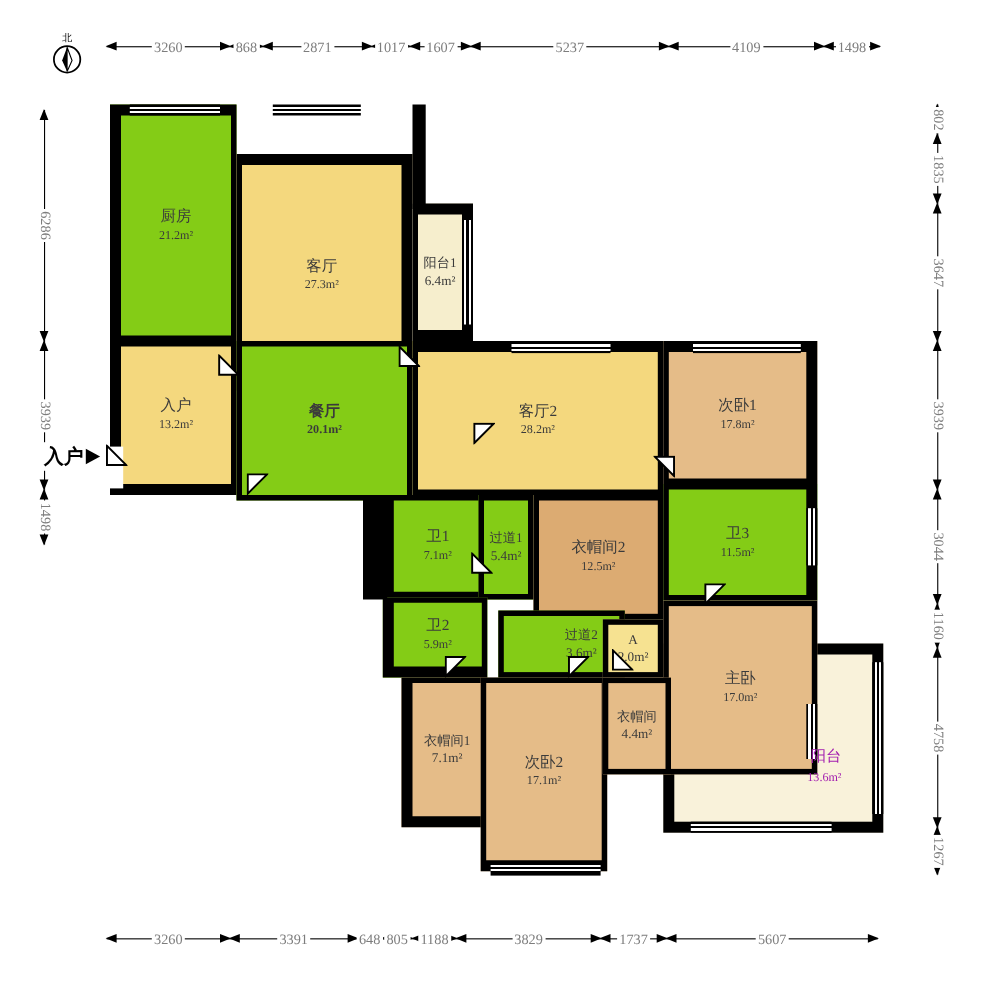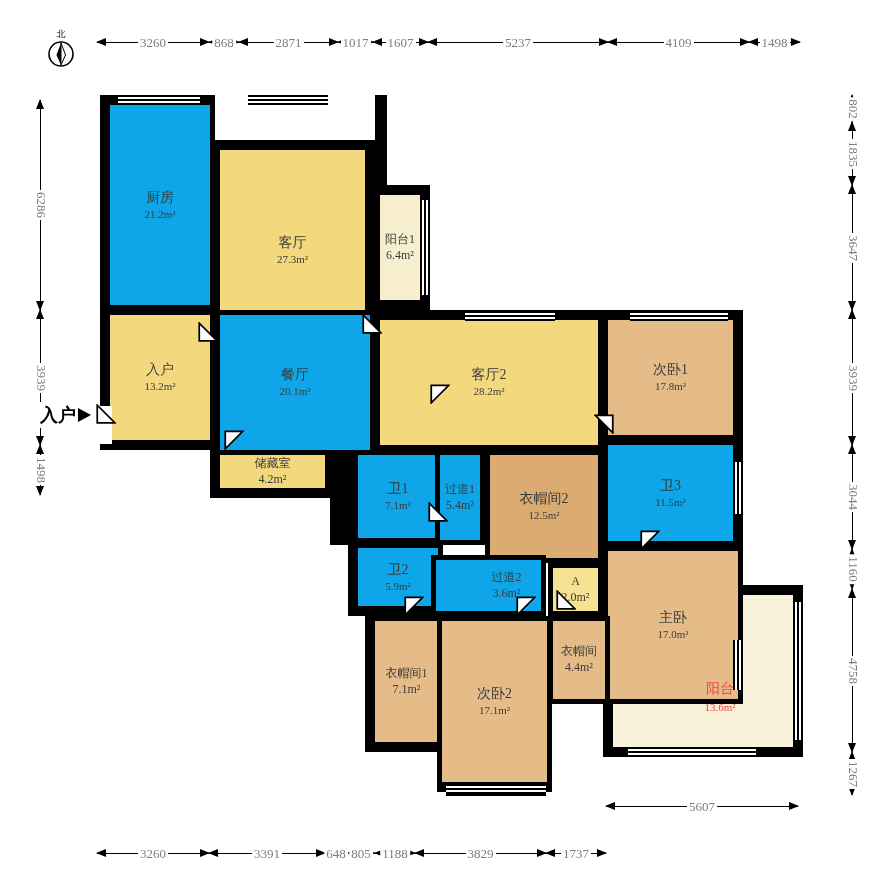--- a/index.html
+++ b/index.html
@@ -6,21 +6,21 @@
   #canvas{position:relative;width:893px;height:893px;background:#fff;overflow:hidden;
           font-family:"Liberation Serif","DejaVu Serif",serif;}
   
   .room{position:absolute;box-sizing:border-box;border:5px solid #000;
         display:flex;flex-direction:column;align-items:center;justify-content:center;
         text-align:center;color:#3b3b3b;line-height:1.3;}
   .rname{font-size:14px;}
   .rarea{font-size:11px;}
   .small .rname,.small .rarea{font-size:12px;}
   .c-yellow{background:#f4d87e;}
-  .c-gray{background:#0ea5e9;}
+  .c-gray{background:#84cc16;}
   .c-wood{background:#e5bc88;}
   .c-wood2{background:#dcab72;}
   .c-cream{background:#f6eecd;}
   .c-cream2{background:#f9f2da;}
   .c-hl{background:#f6e291;}
   .wall{position:absolute;background:#000;}
   
   .win{position:absolute;}
   .win.h{background:linear-gradient(to bottom,#000 0 2px,#fff 2px 4px,#000 4px 6px,#fff 6px 8px,#000 8px 10px);}
   .win.v{background:linear-gradient(to right,#000 0 2px,#fff 2px 4px,#000 4px 6px,#fff 6px 8px,#000 8px 10px);}
@@ -41,21 +41,21 @@
           background:#fff;color:#7d7d7d;font-size:13px;padding:0 2px;white-space:nowrap;z-index:3;}
   .dlabel.vert{transform:translate(-50%,-50%) rotate(90deg);}
   
   #compass{position:absolute;left:44px;top:30px;width:34px;text-align:center;color:#000;}
   #compass .north{font-size:9px;display:block;line-height:1;}
   
   #entrance{position:absolute;left:40px;top:402px;display:flex;align-items:center;
             font-weight:bold;font-size:18px;color:#000;background:#fff;padding:1px 0;z-index:4;}
   #entrance .ent-arrow{width:0;height:0;margin-left:2px;
             border-top:7px solid transparent;border-bottom:7px solid transparent;border-left:13px solid #000;}
-  .lbl-abs{position:absolute;text-align:center;color:#ef4444;font-size:14px;line-height:1.3;z-index:2;}
+  .lbl-abs{position:absolute;text-align:right;color:#a21caf;font-size:14px;line-height:1.3;z-index:2;}
 </style>
 </head>
 <body>
 
 <div id="canvas">
 
   <div id="compass">
     <span class="north">北</span>
     <svg width="30" height="30" viewBox="0 0 30 30">
       <circle cx="15" cy="15" r="12" fill="none" stroke="#000" stroke-width="1.6"></circle>
@@ -88,39 +88,35 @@
   <div class="room c-cream small" style="left:375px;top:185px;width:55px;height:125px;border-width:10px 10px 10px 5px;">
     <span class="rname">阳台1</span>
     <span class="rarea">6.4m²</span>
   </div>
 
   <div class="room c-yellow" style="left:100px;top:310px;width:115px;height:140px;border-width:5px 5px 10px 10px;">
     <span class="rname">入户</span>
     <span class="rarea">13.2m²</span>
   </div>
 
-  <div class="room c-gray" style="left:215px;top:310px;width:160px;height:145px;">
+  <div class="room c-gray" style="left:215px;top:310px;width:160px;height:145px;font-weight:bold;">
     <span class="rname">餐厅</span>
     <span class="rarea">20.1m²</span>
   </div>
 
   <div class="room c-yellow" style="left:375px;top:310px;width:228px;height:140px;border-width:10px 5px 5px 5px;">
     <span class="rname">客厅2</span>
     <span class="rarea">28.2m²</span>
   </div>
 
   <div class="room c-wood" style="left:603px;top:310px;width:140px;height:130px;border-width:10px 10px 5px 5px;">
     <span class="rname">次卧1</span>
     <span class="rarea">17.8m²</span>
   </div>
 
-  <div class="room c-yellow small" style="left:210px;top:450px;width:125px;height:48px;border-width:5px 10px 10px 10px;">
-    <span class="rname">储藏室</span>
-    <span class="rarea">4.2m²</span>
-  </div>
 
   <div class="room c-gray" style="left:348px;top:450px;width:95px;height:93px;border-width:5px 5px 5px 10px;font-family:Liberation Serif, serif;">
     <span class="rname">卫1</span>
     <span class="rarea">7.1m²</span>
   </div>
 
   <div class="room c-gray small" style="left:435px;top:450px;width:50px;height:95px;text-align:right;">
     <span class="rname">过道1</span>
     <span class="rarea">5.4m²</span>
   </div>
@@ -133,21 +129,21 @@
   <div class="room c-gray" style="left:603px;top:440px;width:140px;height:106px;border-width:5px 10px 5px 5px;text-align:right;">
     <span class="rname">卫3</span>
     <span class="rarea">11.5m²</span>
   </div>
 
   <div class="room c-gray" style="left:348px;top:543px;width:95px;height:73px;border-width:5px 5px 10px 10px;">
     <span class="rname">卫2</span>
     <span class="rarea">5.9m²</span>
   </div>
 
-  <div class="room c-gray small" style="left:431px;top:555px;width:115px;height:61px;padding-left:36px;">
+  <div class="room c-gray small" style="left:453px;top:555px;width:115px;height:61px;padding-left:36px;">
     <span class="rname">过道2</span>
     <span class="rarea">3.6m²</span>
   </div>
 
   <div class="room c-hl small" style="left:548px;top:563px;width:55px;height:53px;">
     <span class="rname">A</span>
     <span class="rarea">2.0m²</span>
   </div>
 
   <div class="room c-wood" style="left:603px;top:546px;width:140px;height:158px;">
@@ -311,21 +307,21 @@
   <div class="dim h" style="left:415px;top:853px;width:131px;">
       <span class="arr ahl"></span>
       <span class="arr ahr"></span>
       <span class="dlabel">3829</span>
     </div>
   <div class="dim h" style="left:546px;top:853px;width:60px;">
       <span class="arr ahl"></span>
       <span class="arr ahr"></span>
       <span class="dlabel">1737</span>
     </div>
-  <div class="dim h" style="left:606px;top:806px;width:192px;">
+  <div class="dim h" style="left:606px;top:853px;width:192px;">
       <span class="arr ahl"></span>
       <span class="arr ahr"></span>
       <span class="dlabel">5607</span>
     </div>
 
   <div class="dim v" style="left:40px;top:100px;height:210px;">
       <span class="arr avt"></span>
       <span class="arr avb"></span>
       <span class="dlabel vert">6286</span>
     </div>

